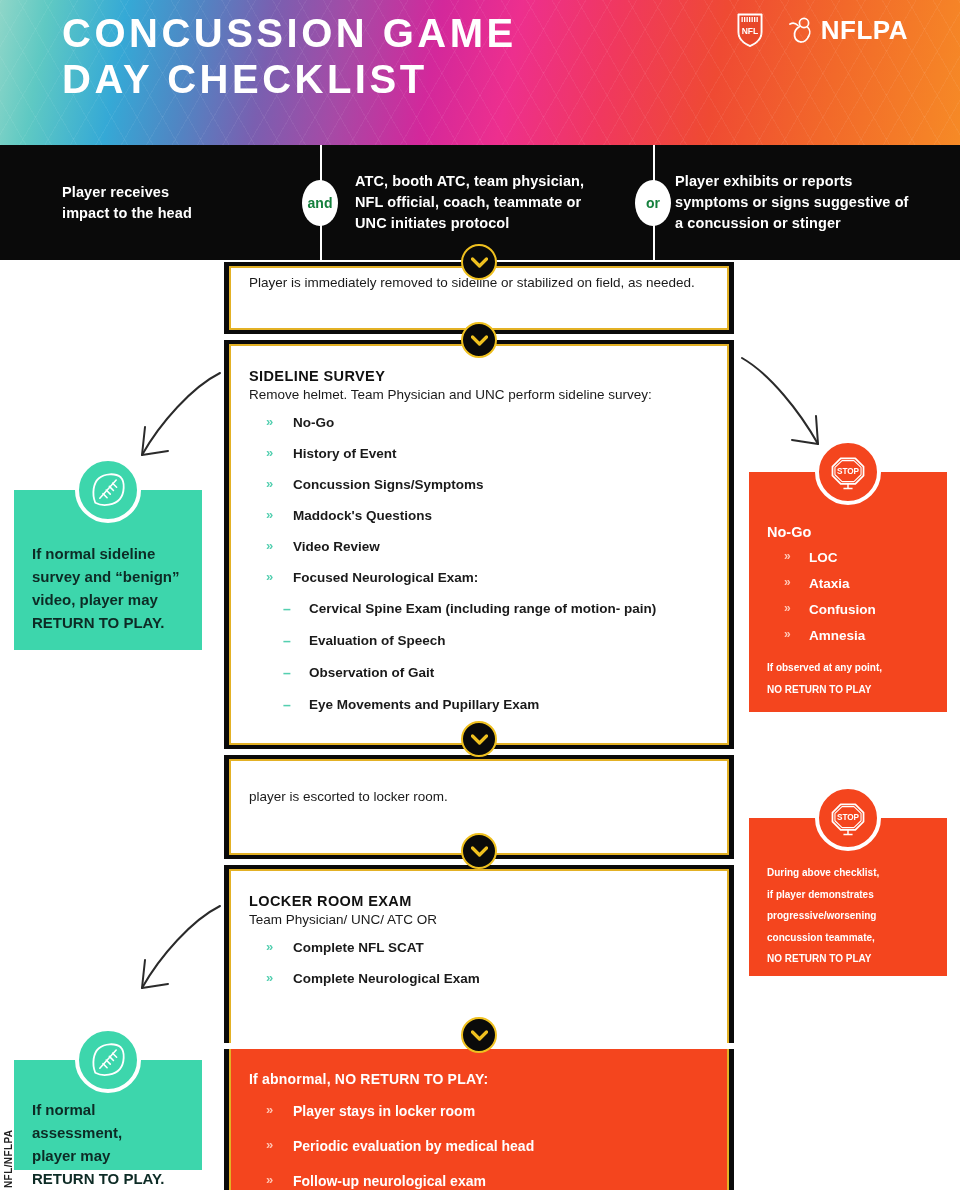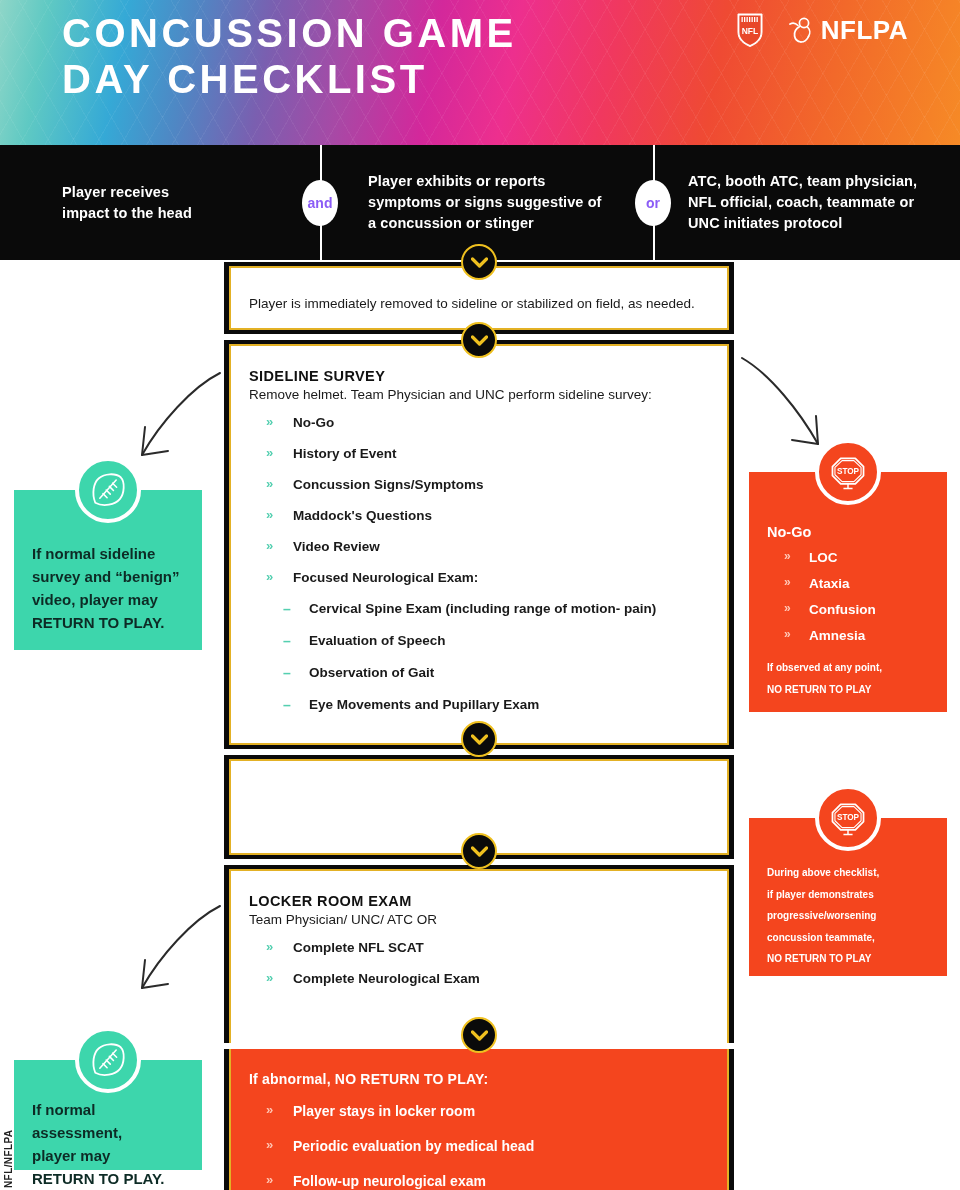--- a/index.html
+++ b/index.html
@@ -54,21 +54,21 @@
   .trig-text {
     color:#fff; font-size:14.5px; line-height:21px; font-weight:700;
     font-stretch:condensed; letter-spacing:.1px;
   }
   .divider { position:absolute; top:0; width:2px; height:115px; background:#fff; }
   .divider.d1 { left:320px; }
   .divider.d2 { left:653px; }
   .conj {
     position:absolute; top:50%; transform:translate(-50%,-50%);
     width:36px; height:46px; border-radius:50%;
-    background:#fff; color:#8b5cf6;
+    background:#fff; color:#15803d;
     font-size:14px; font-weight:700; font-stretch:condensed;
     display:flex; align-items:center; justify-content:center; z-index:5;
   }
   .conj.c-and { left:320px; }
   .conj.c-or  { left:653px; }
 
   
   .flow { position:absolute; left:224px; top:262px; width:510px; }
   .fbox {
     position:relative; background:#fff;
@@ -212,50 +212,50 @@
     </div>
   </div>
 
   <div class="trigger-bar">
     <div class="trig-col c1">
       <div class="trig-text">
         <span>Player receives</span><br>
         <span>impact to the head</span>
       </div>
     </div>
+    <div class="trig-col c3">
+      <div class="trig-text">
+        <span>ATC, booth ATC, team physician,</span><br>
+        <span>NFL official, coach, teammate or</span><br>
+        <span>UNC initiates protocol</span>
+      </div>
+    </div>
     <div class="trig-col c2">
       <div class="trig-text">
         <span>Player exhibits or reports</span><br>
         <span>symptoms or signs suggestive of</span><br>
         <span>a concussion or stinger</span>
       </div>
     </div>
-    <div class="trig-col c3">
-      <div class="trig-text">
-        <span>ATC, booth ATC, team physician,</span><br>
-        <span>NFL official, coach, teammate or</span><br>
-        <span>UNC initiates protocol</span>
-      </div>
-    </div>
     <div class="divider d1"></div>
     <div class="divider d2"></div>
     <div class="conj c-and">and</div>
     <div class="conj c-or">or</div>
   </div>
 
   <div class="flow">
 
     <div class="chev" style="top:0px;">
       <svg viewBox="0 0 17 11">
           <path d="M1.5 2 L8.5 9 L15.5 2" stroke="#efc01f" stroke-width="3.2" fill="none" stroke-linecap="round" stroke-linejoin="round"></path>
         </svg>
     </div>
 
     <div class="fbox" style="height:72px;">
-      <div class="fbox-inner" style="padding-top:28px;">
+      <div class="fbox-inner" style="padding-top:7px;">
         <div class="fbox-line">Player is immediately removed to sideline or stabilized on field, as needed.</div>
       </div>
     </div>
 
     <div class="chev" style="top:78px;">
       <svg viewBox="0 0 17 11">
           <path d="M1.5 2 L8.5 9 L15.5 2" stroke="#efc01f" stroke-width="3.2" fill="none" stroke-linecap="round" stroke-linejoin="round"></path>
         </svg>
     </div>
 
@@ -281,20 +281,21 @@
     </div>
 
     <div class="chev" style="top:477px;">
       <svg viewBox="0 0 17 11">
           <path d="M1.5 2 L8.5 9 L15.5 2" stroke="#efc01f" stroke-width="3.2" fill="none" stroke-linecap="round" stroke-linejoin="round"></path>
         </svg>
     </div>
 
     <div class="fbox" style="height:104px;">
       <div class="fbox-inner" style="padding-top:28px;">
+        <div class="fbox-line">player is escorted to locker room.</div>
       </div>
     </div>
 
     <div class="chev" style="top:589px;">
       <svg viewBox="0 0 17 11">
           <path d="M1.5 2 L8.5 9 L15.5 2" stroke="#efc01f" stroke-width="3.2" fill="none" stroke-linecap="round" stroke-linejoin="round"></path>
         </svg>
     </div>
 
     <div class="fbox nob" style="height:178px;">

